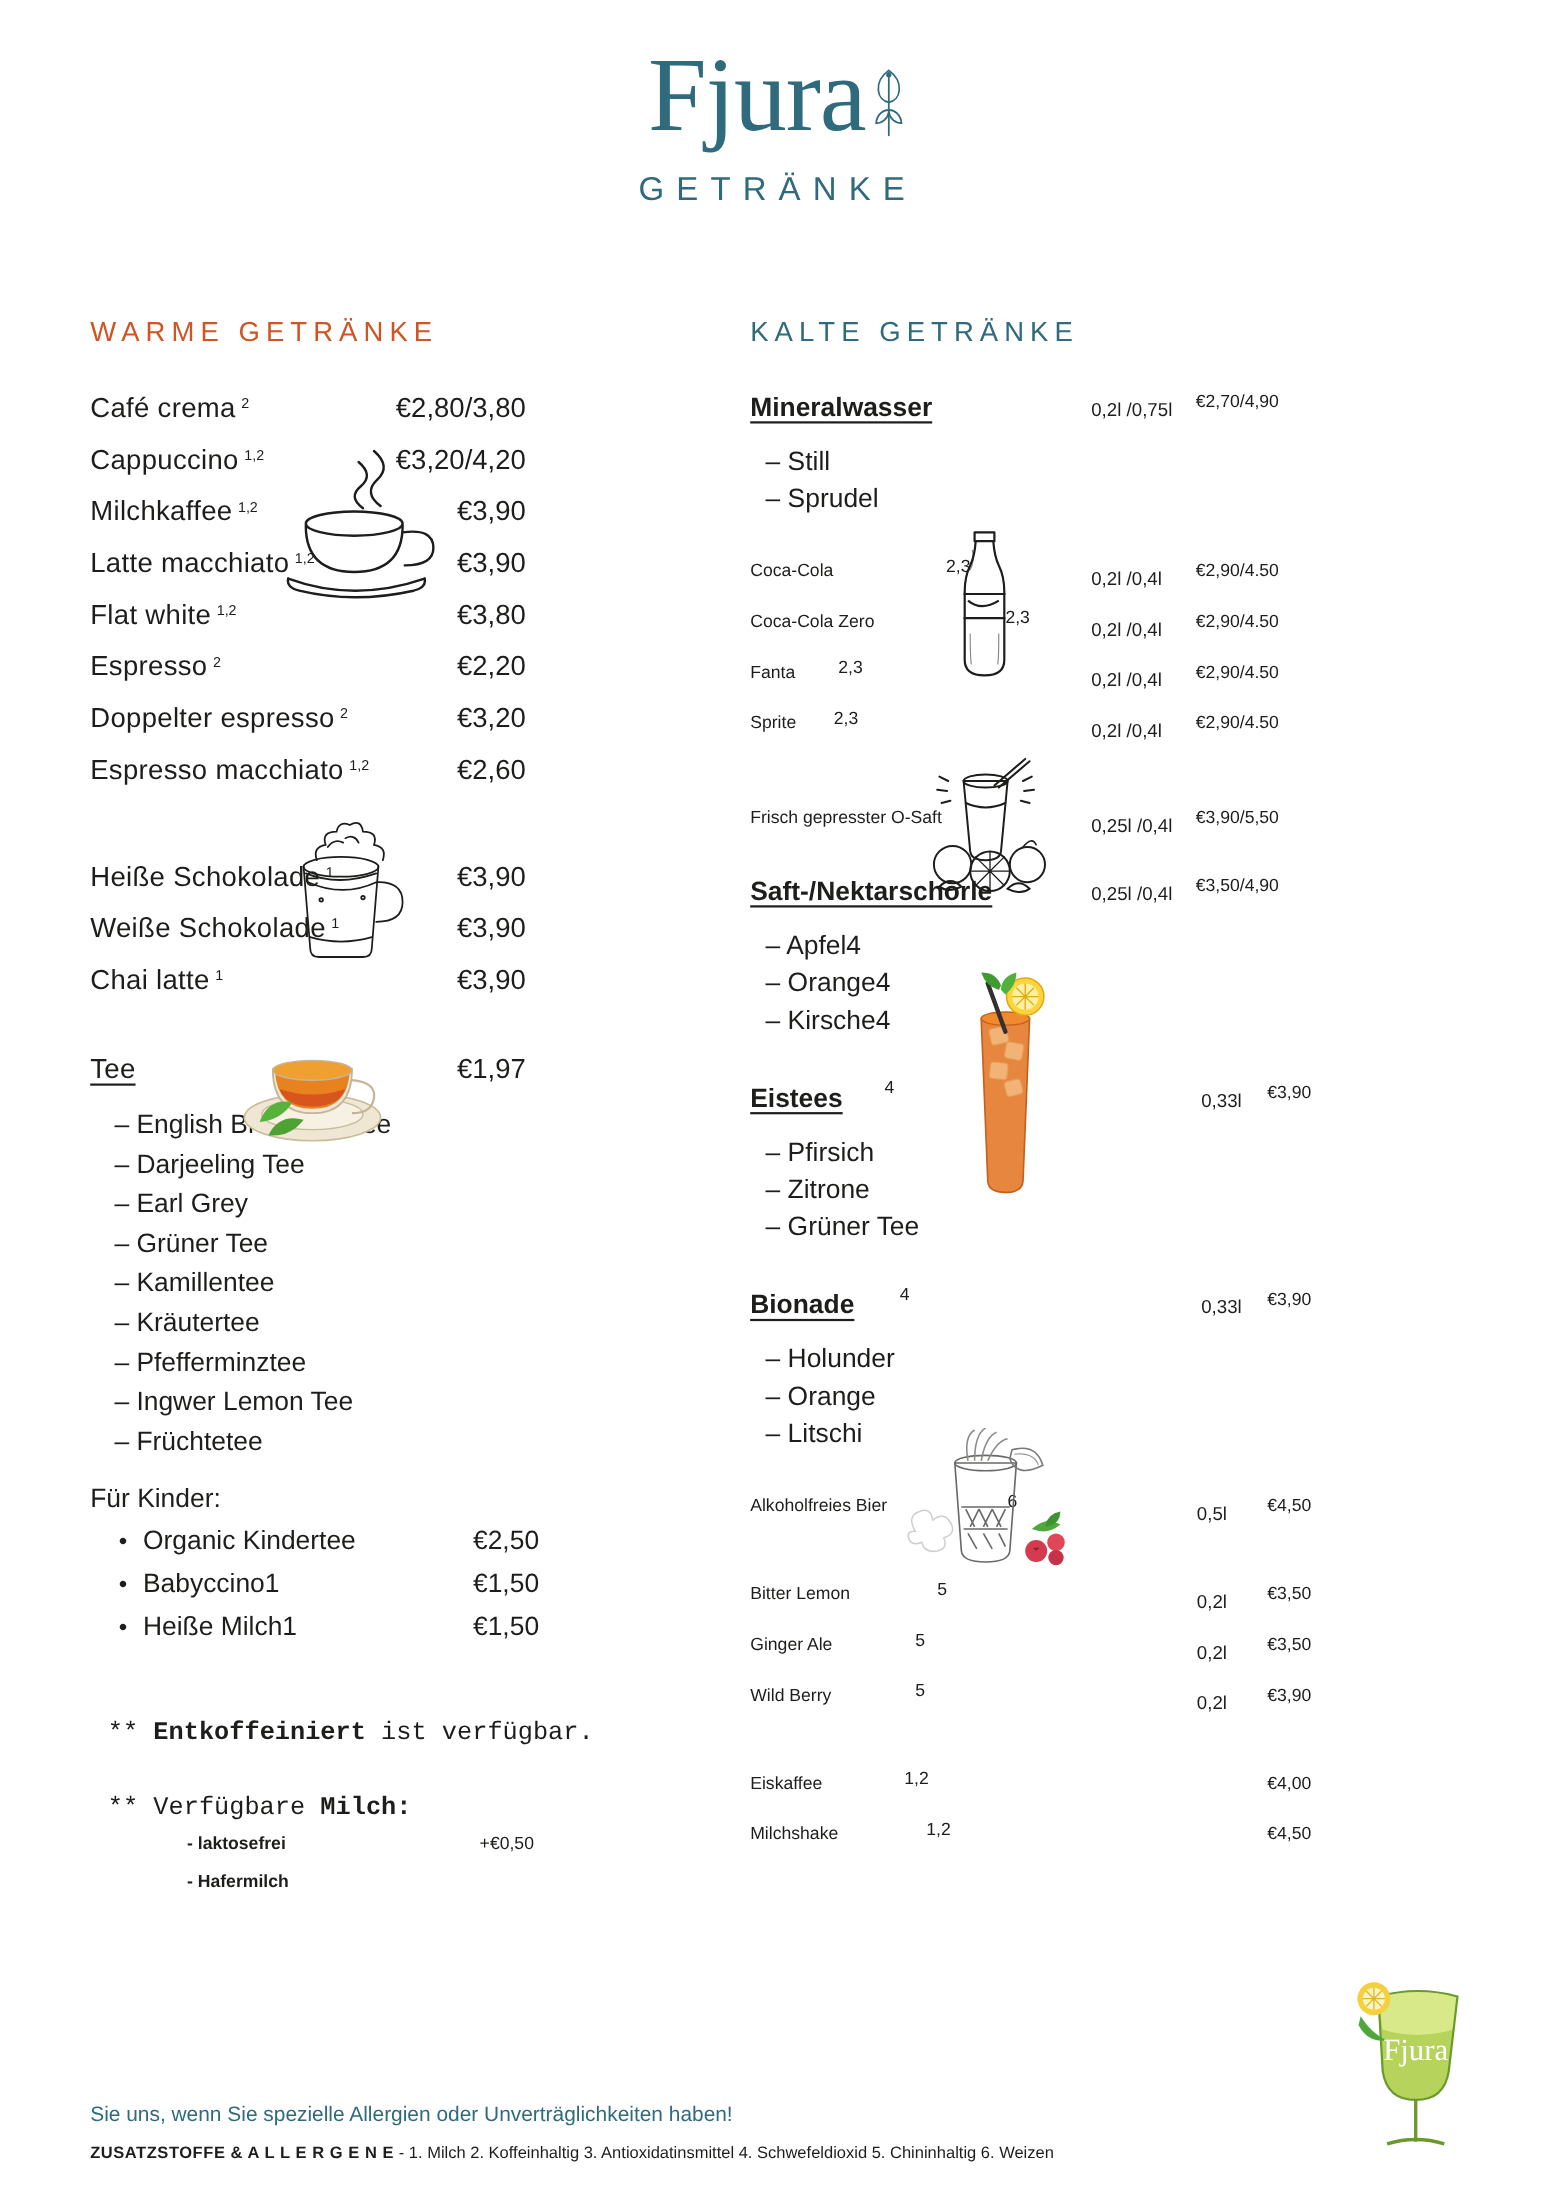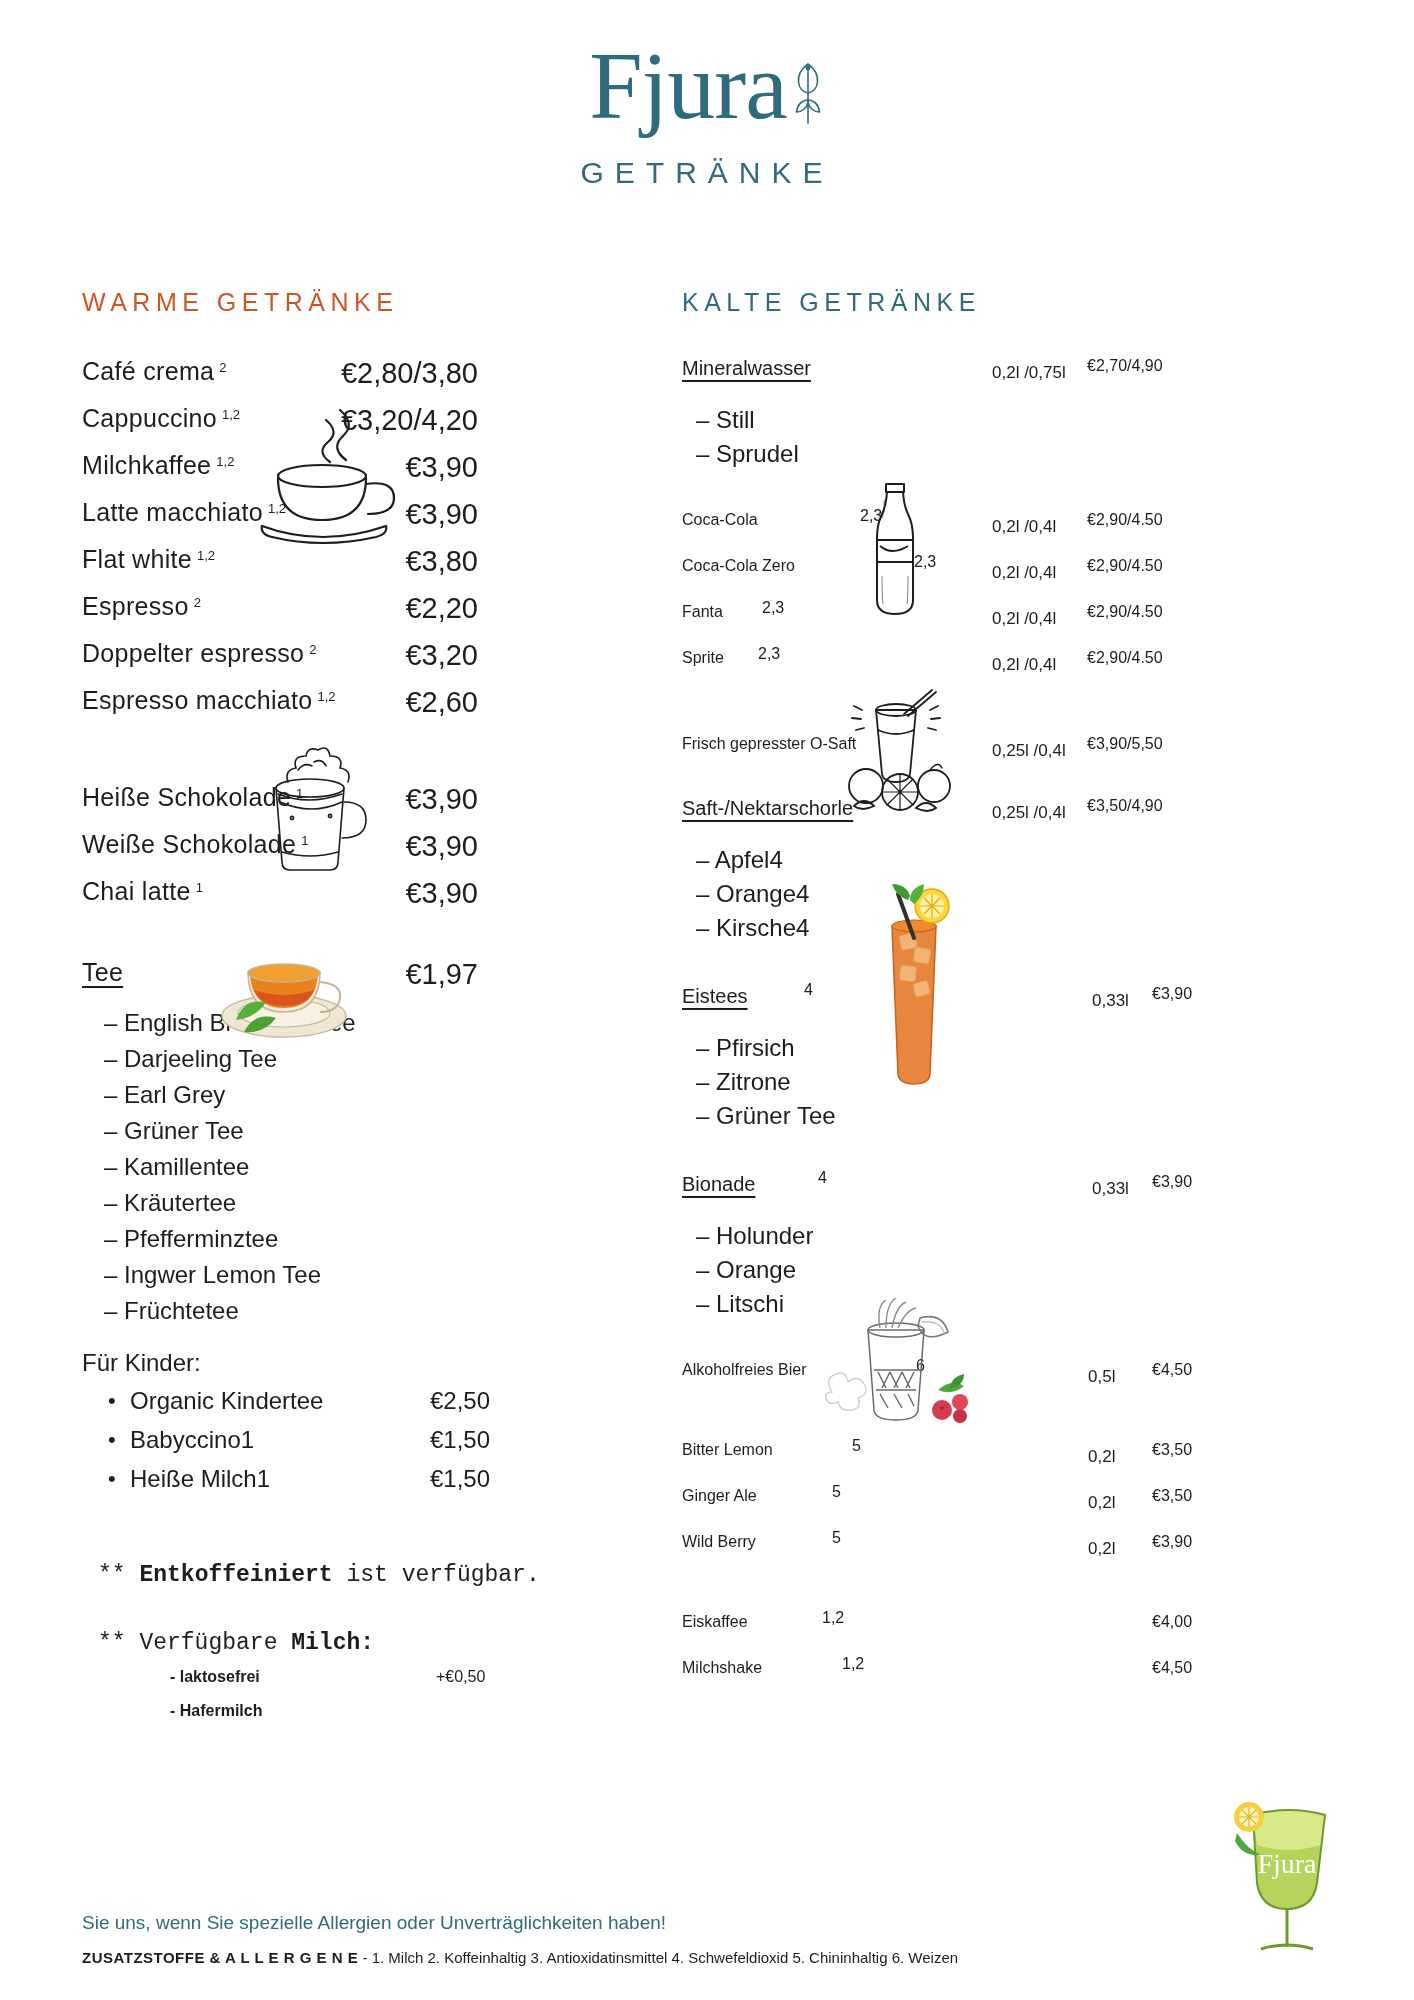--- a/index.html
+++ b/index.html
@@ -35,30 +35,30 @@
   .sec-head {
     font-size: 25px; letter-spacing: 5.5px; font-weight: 400; margin-bottom: 40px;
   }
   .sec-head.warm { color: #cf5524; }
   .sec-head.cold { color: #2f6a7d; }
 
   
   .row { display:flex; align-items:baseline; position:relative; z-index:2; }
   .row .nm { font-size: 25px; font-weight: 300; letter-spacing: .3px; white-space: nowrap; }
   .row .sup { font-size: 13px; vertical-align: super; margin-left: 5px; position:relative; top:-8px; letter-spacing:0; }
-  .row .price { font-size: 29px; font-weight: 300; white-space: nowrap; }
+  .row .price { font-size: 25px; font-weight: 300; white-space: nowrap; }
 
   
   .l-row { height: 47px; }
   .l-row .price { position:absolute; right: 142px; }
 
   .l-list { list-style:none; }
   .l-list li { font-size: 24px; font-weight: 300; line-height: 36px; padding-left: 22px; white-space:nowrap; }
 
-  .bold-ul { font-weight: 400; text-decoration: underline; text-underline-offset: 5px; font-size: 20px; }
+  .bold-ul { font-weight: 700; text-decoration: underline; text-underline-offset: 5px; font-size: 24px; }
 
   .kids-title { font-size: 24px; font-weight: 400; margin-top: 20px; }
   .kids { list-style: none; margin-top: 4px; }
   .kids li { position: relative; font-size: 24px; font-weight: 300; line-height: 39px; padding-left: 48px; white-space:nowrap;}
   .kids li::before { content:"•"; position:absolute; left: 26px; font-size: 22px; }
   .kids li .kprice { position:absolute; left: 348px; font-size: 24px; font-weight:300; }
 
   .note { font-size: 23px; font-weight: 300; line-height: 34px; font-family: Liberation Mono, monospace; }
   .note b { font-weight: 700; }
   .note-sub { font-size: 16px; font-weight: 700; line-height: 34px; padding-left: 72px; position:relative; }

